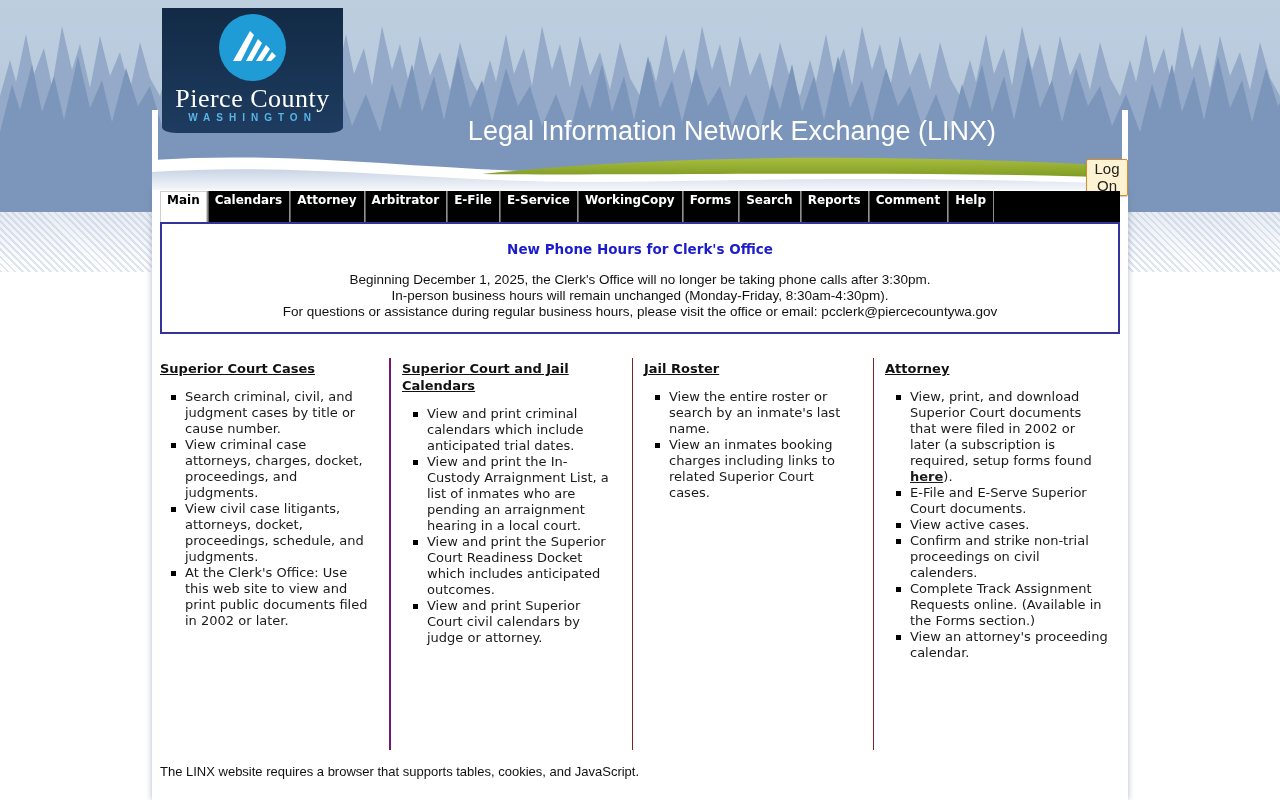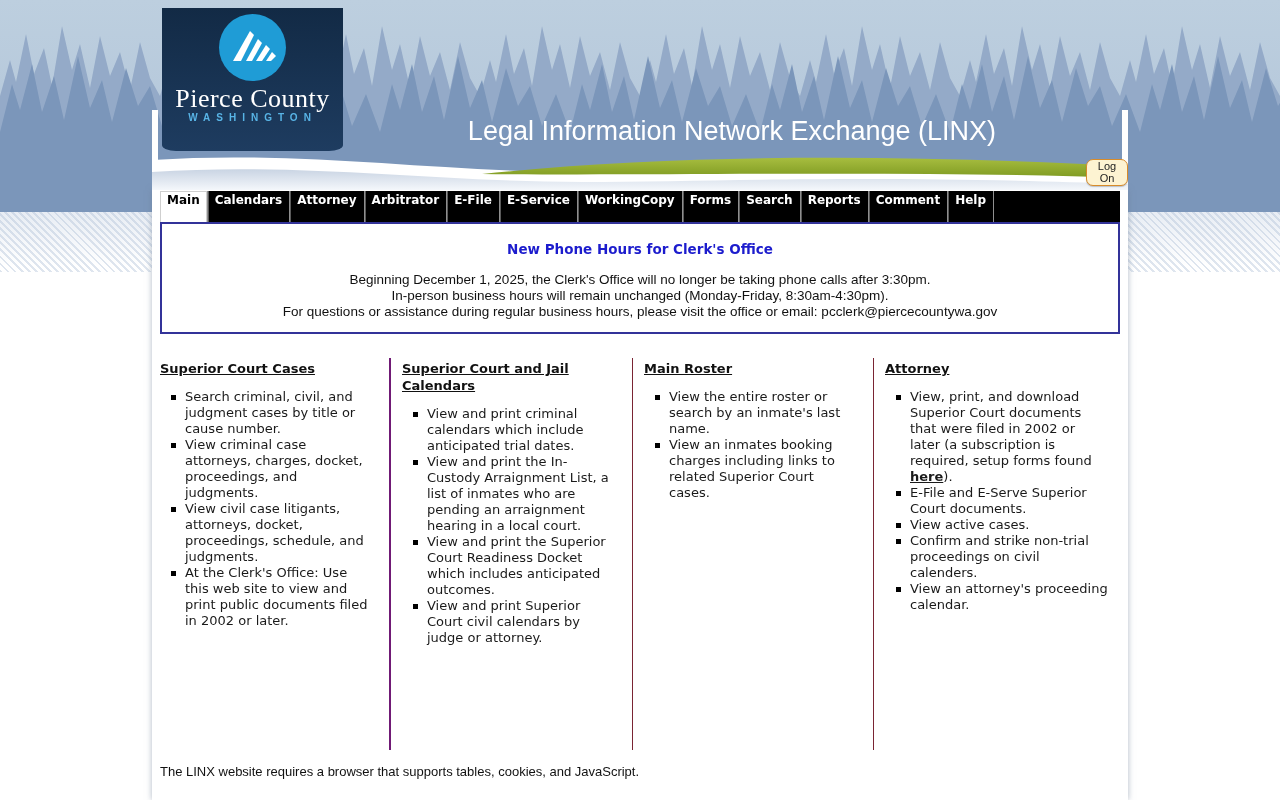--- a/index.html
+++ b/index.html
@@ -12,36 +12,36 @@
     background-image:
       repeating-linear-gradient(45deg, rgba(170,188,212,.38) 0 2px, rgba(255,255,255,0) 2px 5px),
       linear-gradient(#e8edf4 0%, #ffffff 90%);}
   
   .panel{position:absolute;left:152px;top:0;width:976px;height:800px;}
   .panel-body{position:absolute;left:0;top:190px;width:976px;height:610px;
     background:#ffffff;box-shadow:0 0 6px rgba(110,125,150,.55);}
   .panel-edge{position:absolute;top:110px;width:6px;height:82px;background:#ffffff;}
   .edge-l{left:0}.edge-r{right:0}
   
-  .logo{position:absolute;left:10px;top:8px;width:181px;height:143px;
+  .logo{position:absolute;left:10px;top:8px;width:181px;height:125px;
     background:linear-gradient(#122a45,#1e3c60);text-align:center;cursor:pointer;
     border-bottom-left-radius:14px 6px;border-bottom-right-radius:14px 6px;}
   .logo-circle{position:absolute;left:57px;top:6px;width:67px;height:67px;border-radius:50%;
     background:#1f9cd6;}
   .logo-county{position:absolute;left:0;top:76px;width:181px;color:#ffffff;
     font-family:"Liberation Serif",serif;font-size:26px;letter-spacing:.5px;}
   .logo-state{position:absolute;left:0;top:104px;width:181px;color:#58b4e6;
     font-family:"Liberation Sans",sans-serif;font-size:10px;font-weight:bold;letter-spacing:6px;}
   
   .page-title{position:absolute;left:230px;top:116px;width:700px;text-align:center;
     color:#ffffff;font-family:"Liberation Sans",sans-serif;font-size:27px;white-space:nowrap;}
   .wave-svg{position:absolute;left:0;top:148px;}
   .logon-btn{position:absolute;left:934px;top:159px;background:#fdf3d2;color:#222;
-    border:1px solid #d78b2a;border-radius:7px;font-family:"Liberation Sans",sans-serif;
-    font-size:11px;padding:0px 4px 1px 4px;cursor:pointer;box-shadow:0 1px 1px rgba(0,0,0,.2);}
+    border:1px solid #d78b2a;border-radius:2px;font-family:"Liberation Sans",sans-serif;
+    font-size:15px;padding:0px 4px 1px 4px;cursor:pointer;box-shadow:0 1px 1px rgba(0,0,0,.2);}
   
   .nav{position:absolute;left:8px;top:191px;width:960px;height:36px;background:#000000;
     display:flex;align-items:stretch;}
   .nav-item{color:#ffffff;font-size:12px;font-weight:bold;line-height:18px;
     padding:0 7px;border-right:1px solid #8f8f8f;box-shadow:inset 1px 0 0 #5a5a5a;
     cursor:pointer;white-space:nowrap;}
   .nav-item.selected{background:#ffffff;color:#000000;box-shadow:inset 0 0 0 1px #cfcfcf;}
   
   .notice{position:absolute;left:8px;top:222px;width:956px;height:108px;
     border:2px solid #333399;background:#ffffff;text-align:center;}
@@ -162,32 +162,33 @@
     <div class="col col-2">
       <h3>Superior Court and Jail Calendars</h3>
       <ul>
         <li>View and print criminal calendars which include anticipated trial dates.</li>
         <li>View and print the In-Custody Arraignment List, a list of inmates who are pending an arraignment hearing in a local court.</li>
         <li>View and print the Superior Court Readiness Docket which includes anticipated outcomes.</li>
         <li>View and print Superior Court civil calendars by judge or attorney.</li>
       </ul>
     </div>
     <div class="col col-3">
-      <h3>Main Roster</h3>
+      <h3>Jail Roster</h3>
       <ul>
         <li>View the entire roster or search by an inmate's last name.</li>
         <li>View an inmates booking charges including links to related Superior Court cases.</li>
       </ul>
     </div>
     <div class="col col-4">
       <h3>Attorney</h3>
       <ul>
         <li><span>View, print, and download Superior Court documents that were filed in 2002 or later (a subscription is required, setup forms found </span><span class="inline-link">here</span><span>).</span></li>
         <li>E-File and E-Serve Superior Court documents.</li>
         <li>View active cases.</li>
         <li>Confirm and strike non-trial proceedings on civil calenders.</li>
+        <li>Complete Track Assignment Requests online. (Available in the Forms section.)</li>
         <li>View an attorney's proceeding calendar.</li>
       </ul>
     </div>
   </div>
 
   <div class="footer">The LINX website requires a browser that supports tables, cookies, and JavaScript.</div>
 </div>
 
 </body></html>

